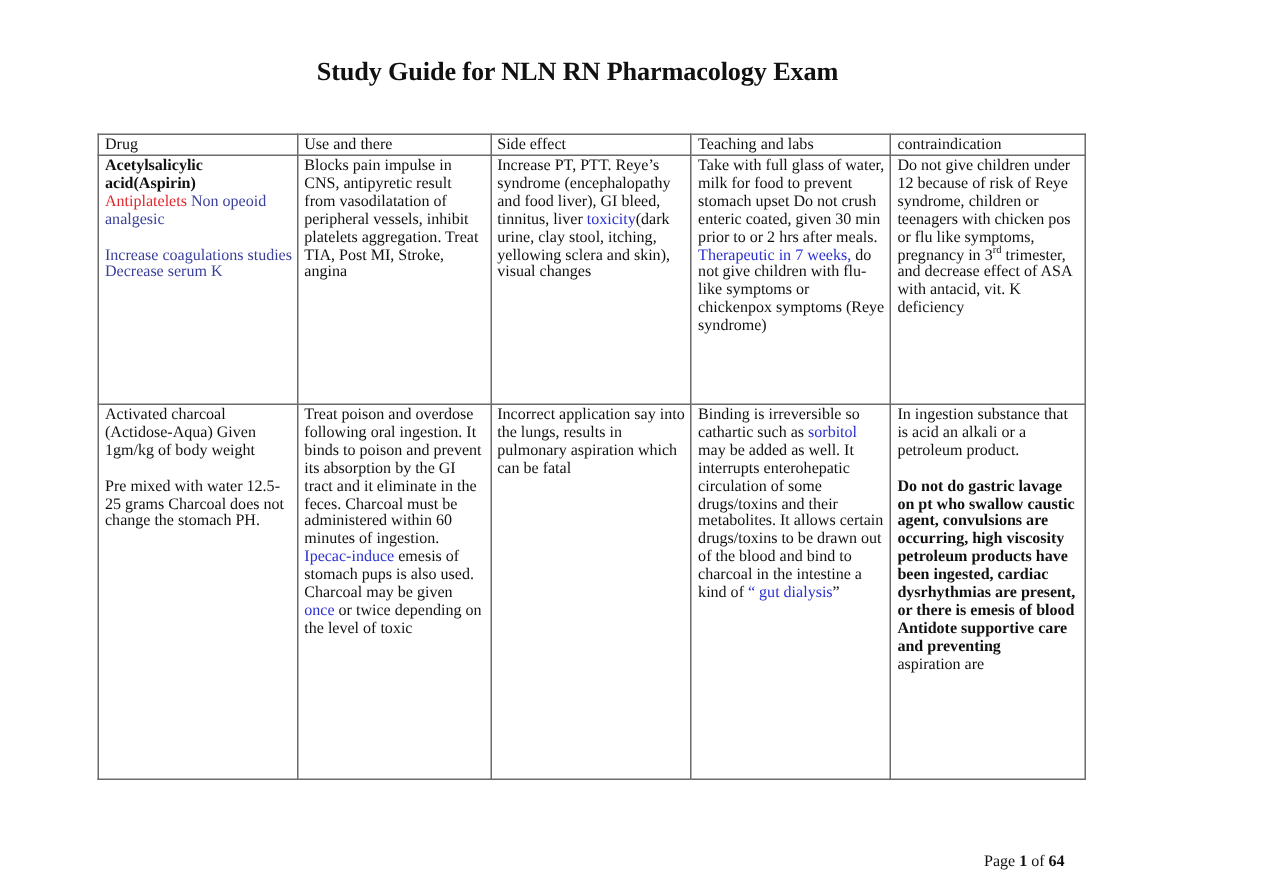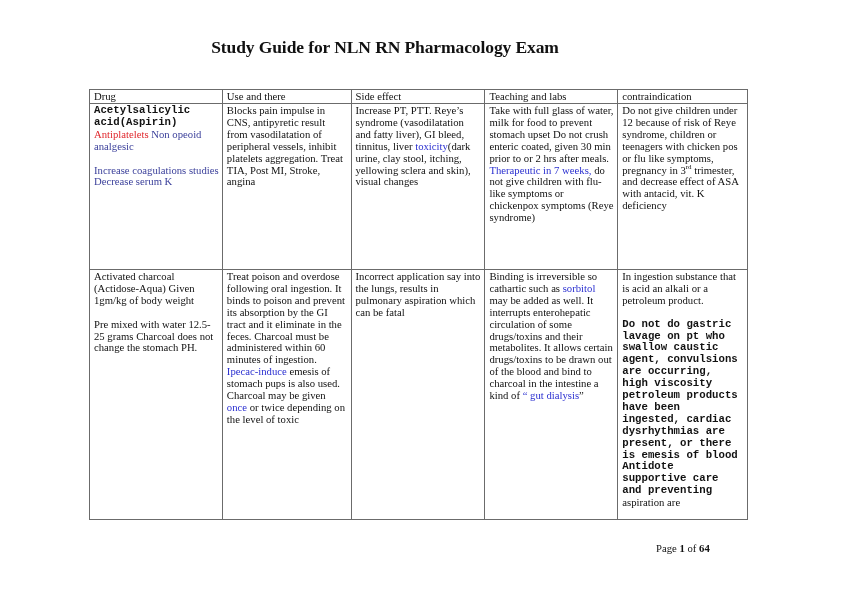--- a/index.html
+++ b/index.html
@@ -1,37 +1,37 @@
 <!DOCTYPE html>
 <html><head>
 <meta charset="utf-8">
 <style>
   html, body { margin: 0; padding: 0; background: #ffffff; }
   body { width: 842px; height: 595px; position: relative; overflow: hidden;
          font-family: "Liberation Serif", "DejaVu Serif", serif; color: #111; }
   .title { position: absolute; top: 37px; left: 0; width: 770px; text-align: center;
            font-size: 17.5px; font-weight: bold; letter-spacing: -0.1px; }
   table.guide { position: absolute; left: 65px; top: 89px; border-collapse: collapse;
-                table-layout: fixed; width: 659px; margin-left: 24px; }
+                table-layout: fixed; width: 659px; }
   table.guide td, table.guide th { border: 1px solid #6b6b6b; vertical-align: top;
                 font-size: 10.7px; line-height: 11.9px; padding: 1px 3px 0 4px;
                 font-weight: normal; text-align: left; }
   table.guide th { height: 12px; }
   .c1 { width: 126px; } .c2 { width: 122px; } .c3 { width: 127px; }
   .c4 { width: 126px; } .c5 { width: 123px; }
   .r1 td { height: 164px; }
   .r2 td { height: 248px; }
   .red { color: #e0282d; }
   .blue { color: #2a2fd0; }
   .navy { color: #3a3f9a; }
-  .bold { font-weight: bold; font-family: Liberation Mono, monospace; }
+  .bold { font-weight: bold; }
   .p { display: block; }
   .gap { display: block; height: 11.9px; }
   sup { font-size: 7px; line-height: 0; vertical-align: super; text-align: center; }
-  .footer { position: absolute; top: 542px; left: 656px; font-size: 10.7px; }
+  .footer { position: absolute; top: 568px; left: 656px; font-size: 10.7px; }
 </style>
 </head>
 <body>
 
 <div class="title">Study Guide for NLN RN Pharmacology Exam</div>
 
 <table class="guide">
   <colgroup>
     <col class="c1">
       <col class="c2">
@@ -50,21 +50,21 @@
 
   <tr class="r1">
     <td>
       <span class="p bold">Acetylsalicylic acid(Aspirin)</span>
       <span class="p"><span class="red">Antiplatelets</span><span class="navy"> Non opeoid analgesic</span></span>
       <span class="gap"></span>
       <span class="p navy">Increase coagulations studies</span>
       <span class="p navy">Decrease serum  K</span>
     </td>
     <td>Blocks pain impulse in CNS, antipyretic result from vasodilatation of peripheral vessels, inhibit platelets aggregation. Treat TIA, Post MI, Stroke, angina</td>
-    <td><span>Increase PT, PTT. Reye’s syndrome (vasodilatation and fatty liver), GI bleed, tinnitus,  liver </span><span class="blue">toxicity</span><span>(dark urine, clay stool, itching, yellowing sclera and skin), visual changes</span></td>
+    <td><span>Increase PT, PTT. Reye’s syndrome (encephalopathy and food liver), GI bleed, tinnitus,  liver </span><span class="blue">toxicity</span><span>(dark urine, clay stool, itching, yellowing sclera and skin), visual changes</span></td>
     <td><span>Take with full glass of water, milk for food to prevent stomach upset Do not crush enteric coated, given 30 min prior to or 2 hrs after meals.  </span><span class="blue">Therapeutic in 7 weeks,</span><span> do not give children with flu-like symptoms or chickenpox symptoms (Reye syndrome)</span></td>
     <td><span>Do not give children under 12 because of risk of Reye syndrome, children or teenagers with chicken pos or flu like symptoms, pregnancy in 3</span><sup>rd</sup><span> trimester, and decrease effect of ASA with antacid, vit. K deficiency</span></td>
   </tr>
 
   <tr class="r2">
     <td>
       <span class="p">Activated charcoal (Actidose-Aqua) Given 1gm/kg of body weight</span>
       <span class="gap"></span>
       <span class="p">Pre mixed with water 12.5-25 grams Charcoal does not change the stomach PH.</span>
     </td>

